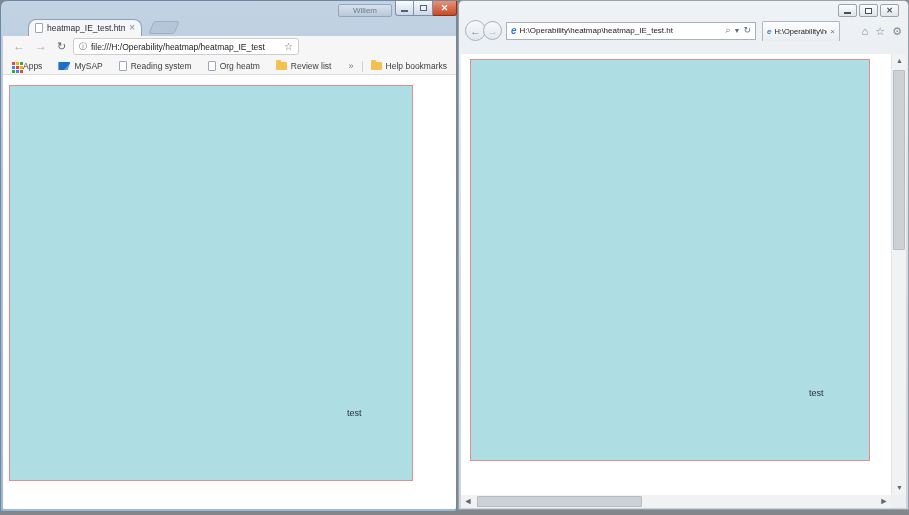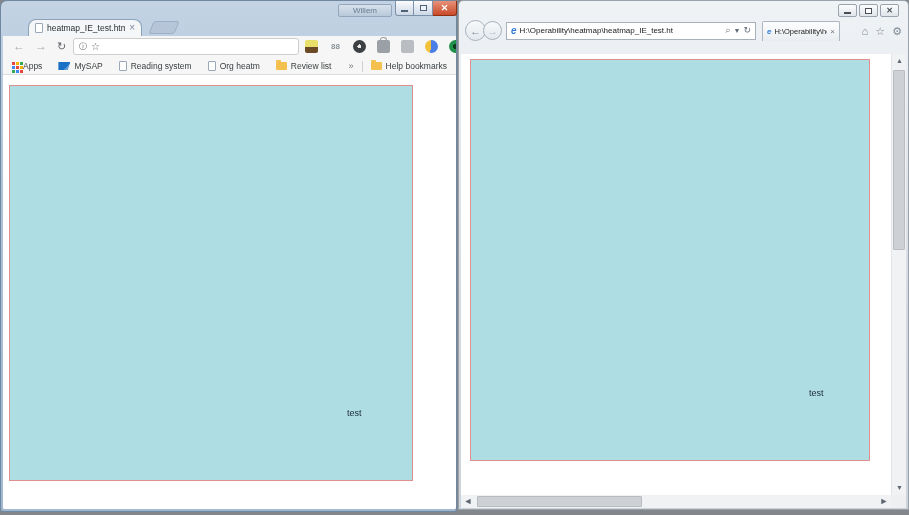--- a/index.html
+++ b/index.html
@@ -152,30 +152,22 @@
     <div class="cw-newtab"></div>
 
     <div class="cw-panel">
 
       <div class="cw-toolbar">
         <span class="navg nav-back">←</span>
         <span class="navg nav-fwd">→</span>
         <span class="navg nav-reload">↻</span>
         <div class="omnibox">
           <span class="omni-info">ⓘ</span>
+          <span class="omni-url">file:///H:/Operability/heatmap/heatmap_IE_test</span>
           <span class="omni-star">☆</span>
-        </div>
-        <div class="exts">
-          <div class="ext ext1"></div>
-          <div class="ext ext2">88</div>
-          <div class="ext ext3"></div>
-          <div class="ext ext4"></div>
-          <div class="ext ext5"></div>
-          <div class="ext ext6"></div>
-          <div class="ext ext7"></div>
         </div>
       </div>
 
       <div class="cw-bookmarks">
         <span class="bm">
           <span class="bm-apps"></span>
           <span>Apps</span>
         </span>
         <span class="bm">
           <span class="bm-sap"></span>

